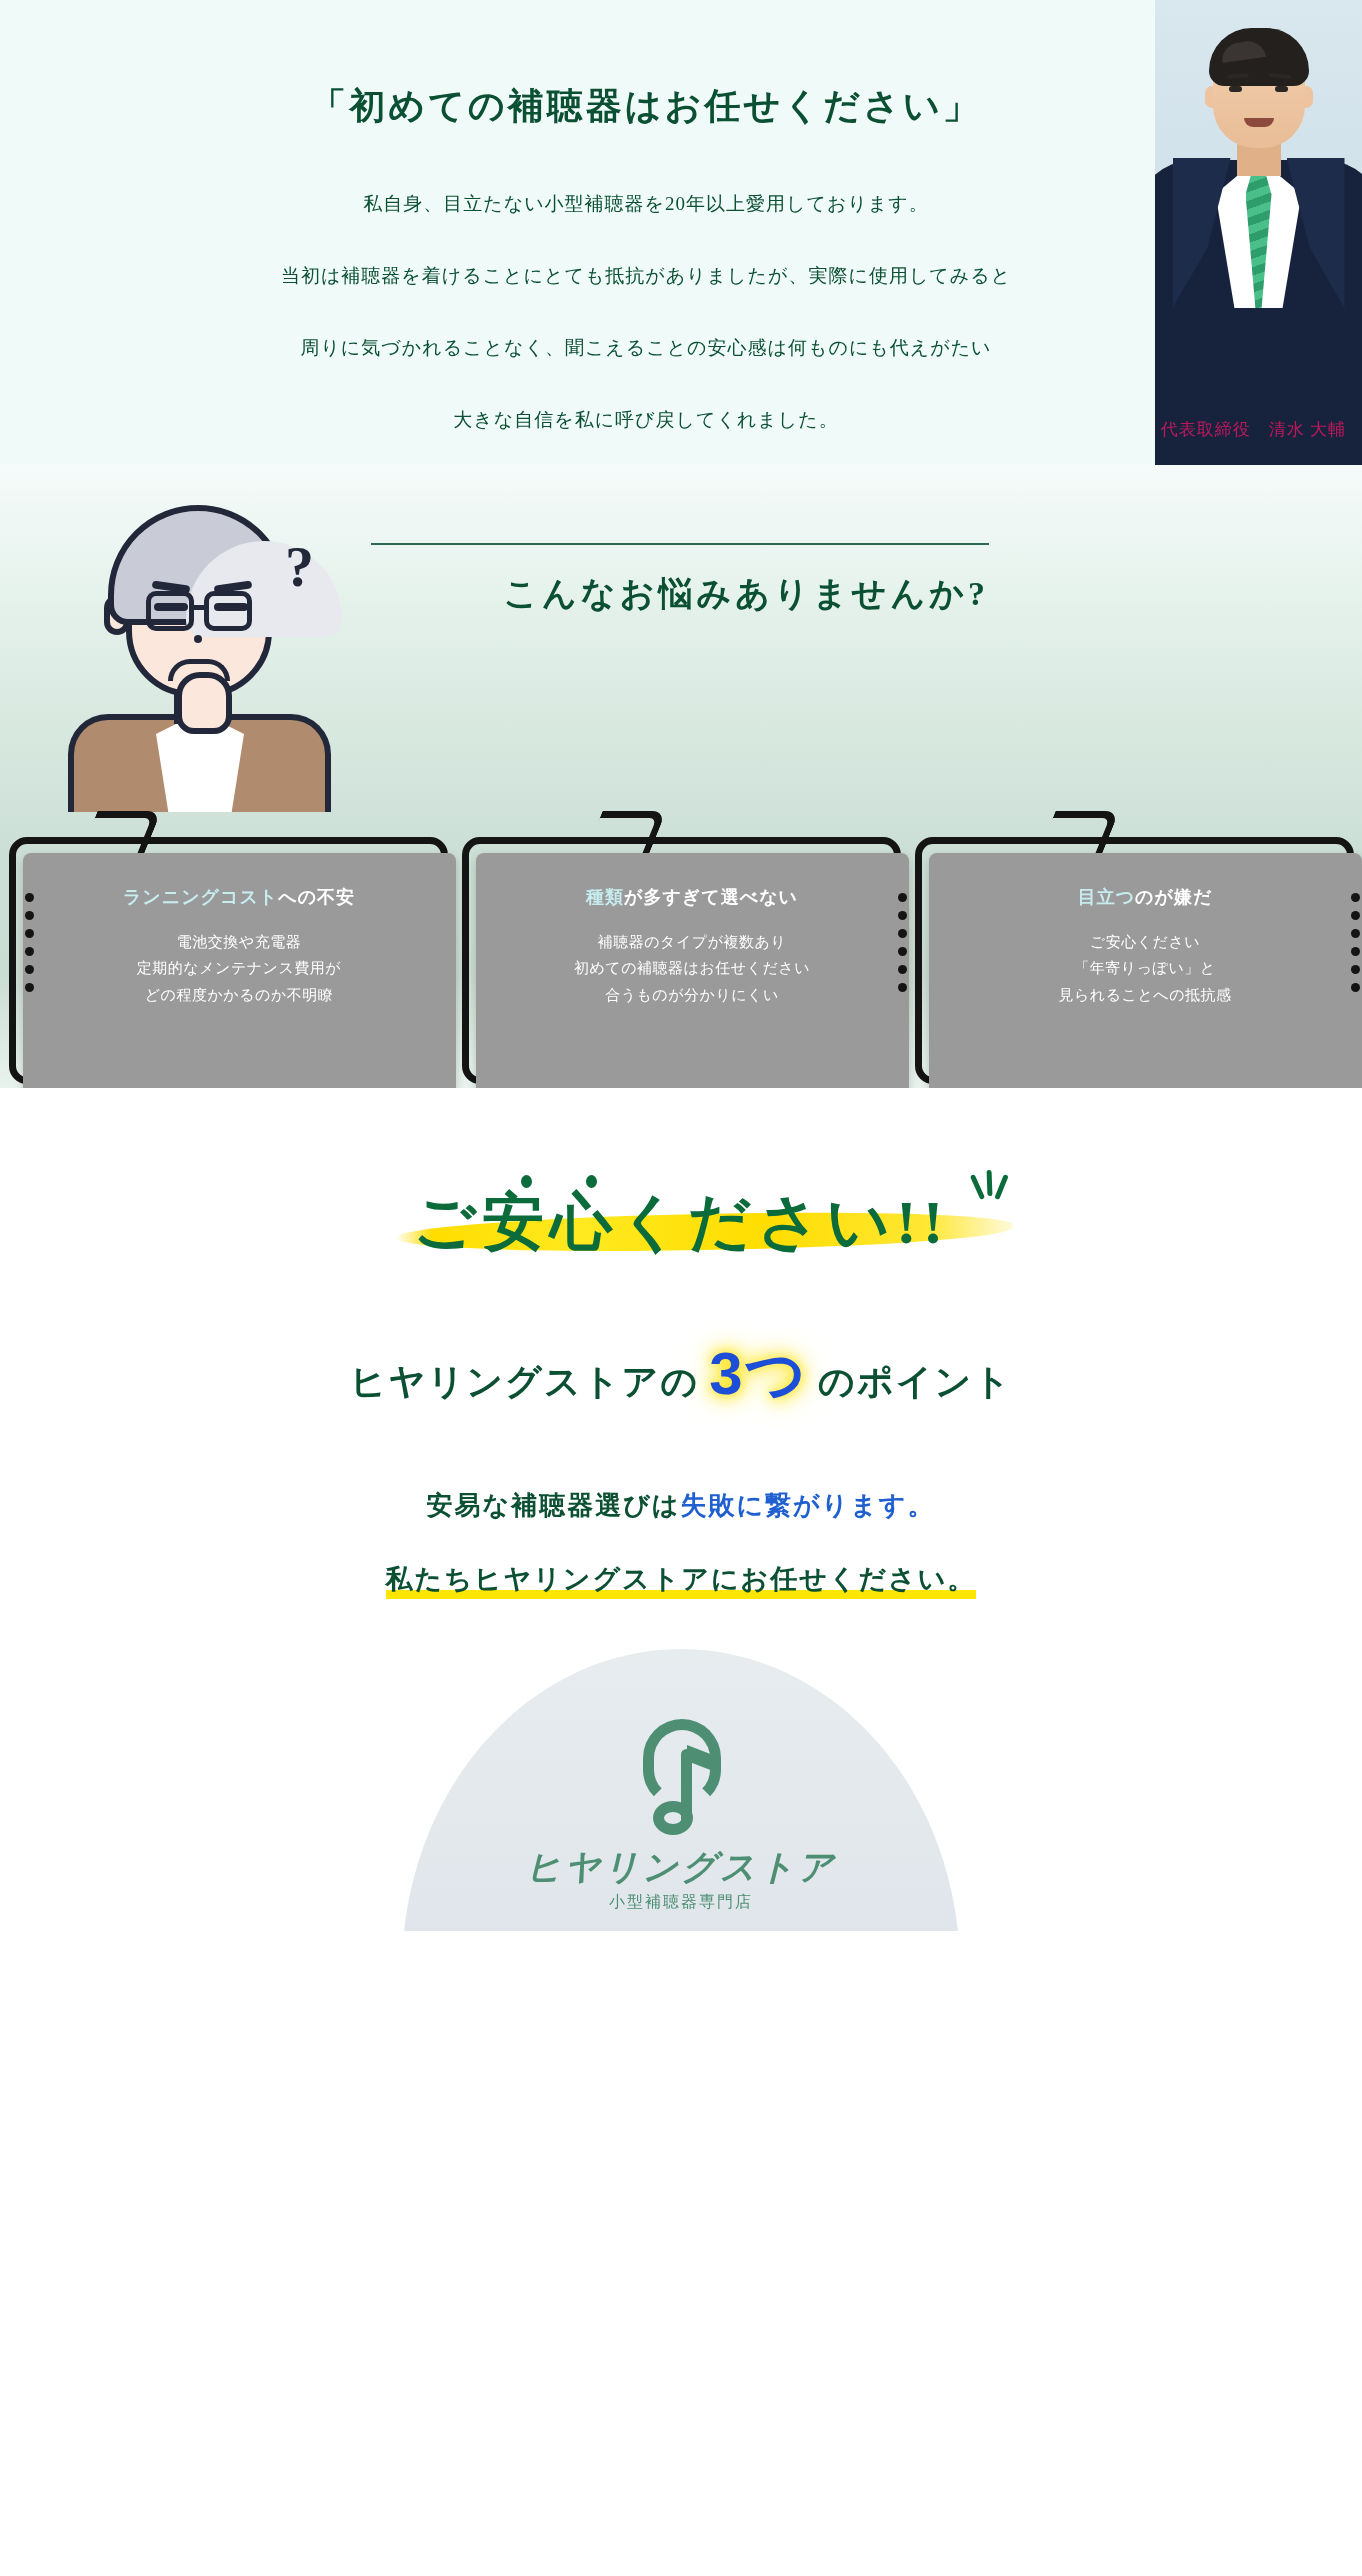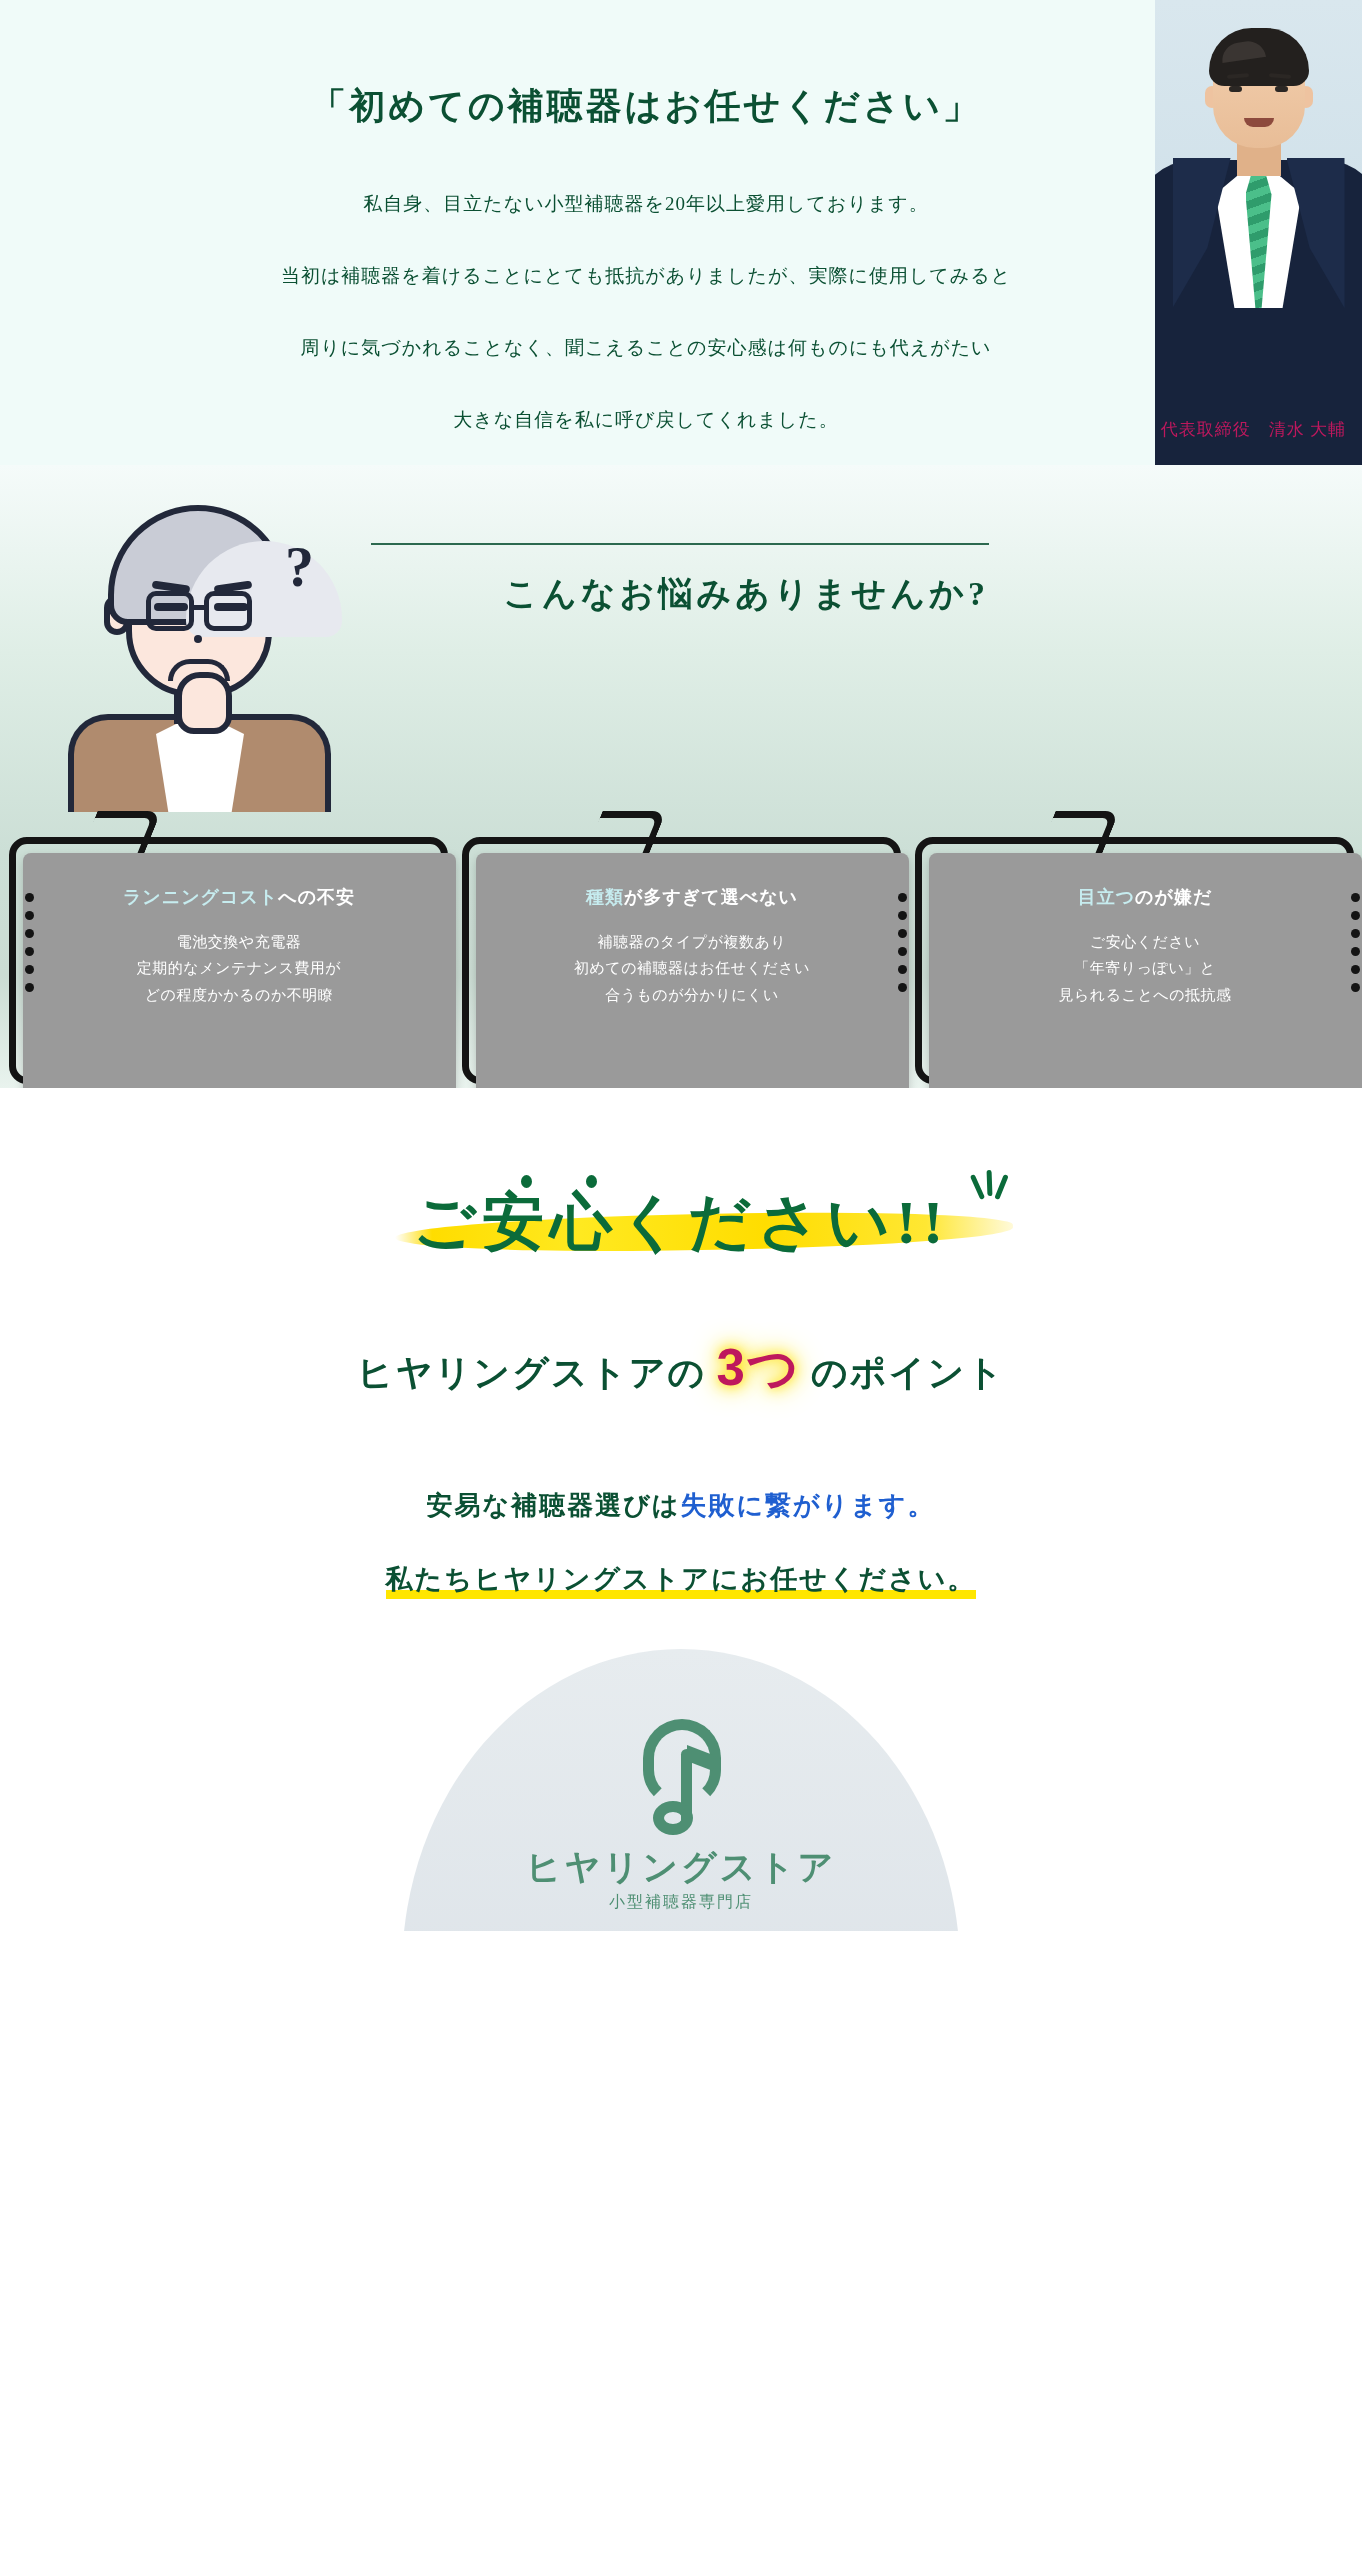--- a/index.html
+++ b/index.html
@@ -207,21 +207,21 @@
   .anshin-spark i:nth-child(1){transform:rotate(-24deg);left:0;top:0}
   .anshin-spark i:nth-child(2){transform:rotate(-2deg);left:12px;top:-4px}
   .anshin-spark i:nth-child(3){transform:rotate(22deg);left:24px;top:0}
 
   .points-heading{
     margin-top:70px;
     font-size:36px;font-weight:700;color:#0b5033;letter-spacing:2px;
     display:flex;align-items:baseline;justify-content:center;gap:6px;
   }
   .points-heading .big{
-    font-size:51px;color:#be185d;
+    font-size:60px;color:#1d4ed8;
     text-shadow:0 0 16px #ffe100,0 0 28px #ffe100,0 0 8px #fff176;
     padding:0 4px;font-weight:700;
   }
 
   .point-cards{
     margin-top:34px;display:flex;justify-content:center;gap:14px;
   }
   .pcard{
     width:419px;height:142px;background:#fdf8e0;
     border:4px solid #1a7a4e;border-radius:22px;
@@ -269,21 +269,21 @@
   .logo-note{
     position:absolute;left:18px;top:82px;width:40px;height:34px;
     border:11px solid #4e8f73;border-radius:50%;
   }
   .logo-flag{
     position:absolute;left:52px;top:26px;width:26px;height:26px;background:#4e8f73;
     clip-path:polygon(0 0,100% 38%,100% 100%,0 62%);
   }
   .logo-name{
     position:absolute;left:0;right:0;top:195px;text-align:center;
-    font-size:35px;font-weight:700;color:#4e8f73;letter-spacing:3px;
+    font-size:35px;font-weight:700;color:#4e8f73;letter-spacing:3px;font-style:italic;
   }
   .logo-sub{
     position:absolute;left:0;right:0;top:243px;text-align:center;
     font-size:16px;color:#4e8f73;letter-spacing:2px;
   }
   .staff{position:absolute;left:0;right:0;bottom:0;height:429px;}
   .person{position:absolute;bottom:0;}
   .p-head{position:absolute;left:50%;transform:translateX(-50%);border-radius:46% 46% 48% 48%;background:#f6ddcb;}
   .p-hair{position:absolute;left:50%;transform:translateX(-50%);background:#1f1b19;border-radius:50% 50% 18% 18%;}
   .p-body{position:absolute;left:50%;transform:translateX(-50%);background:#1b2237;border-radius:34px 34px 0 0;}

